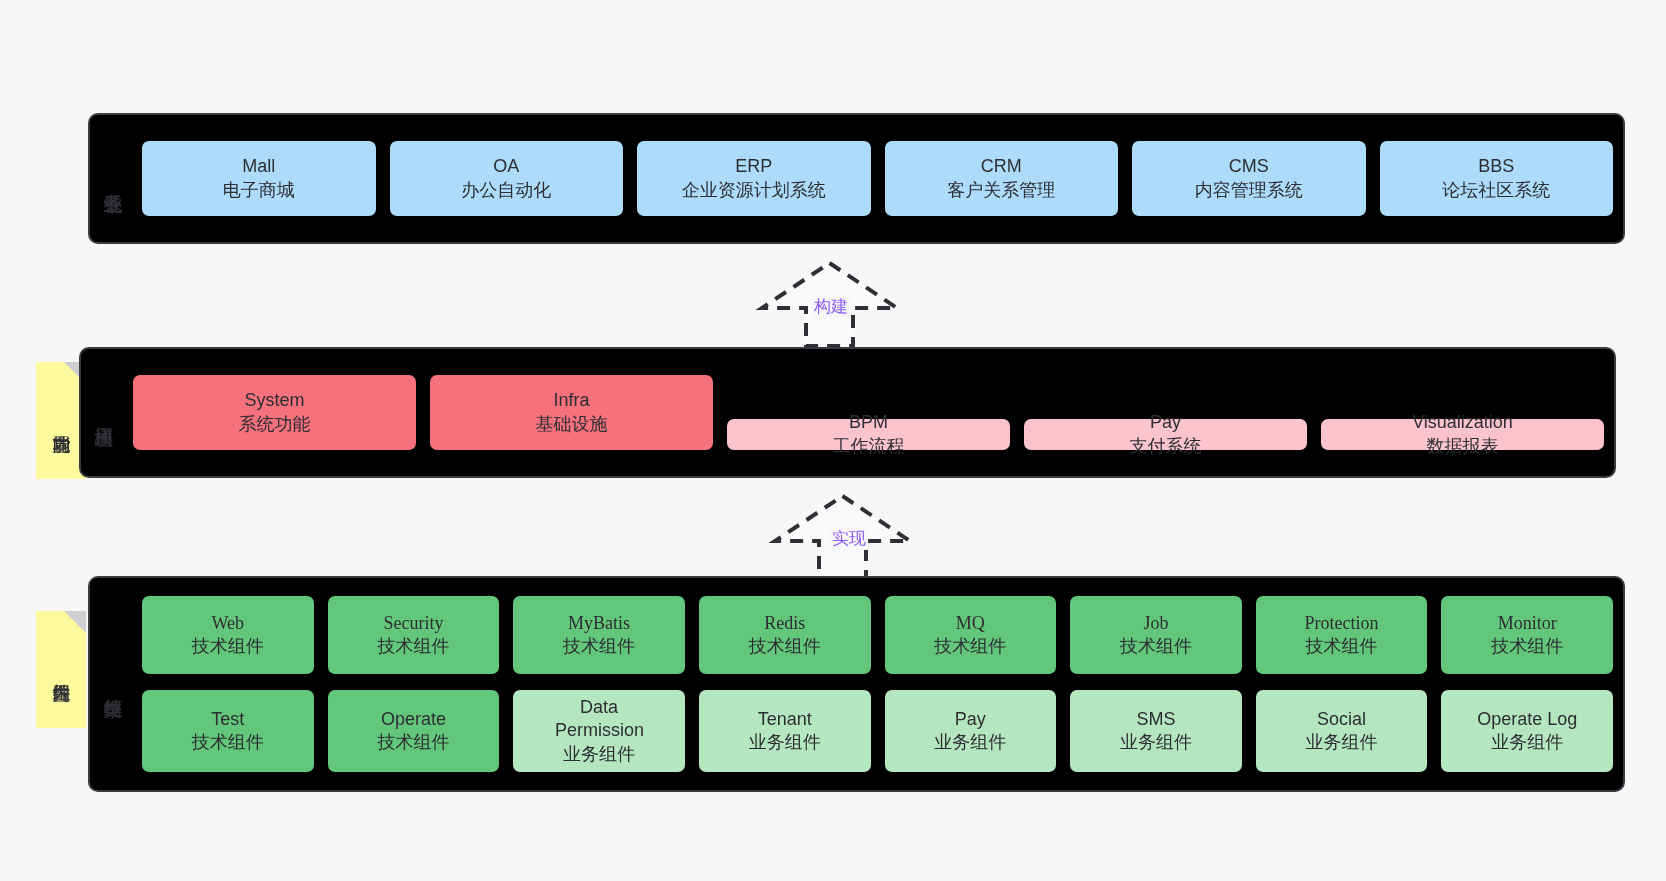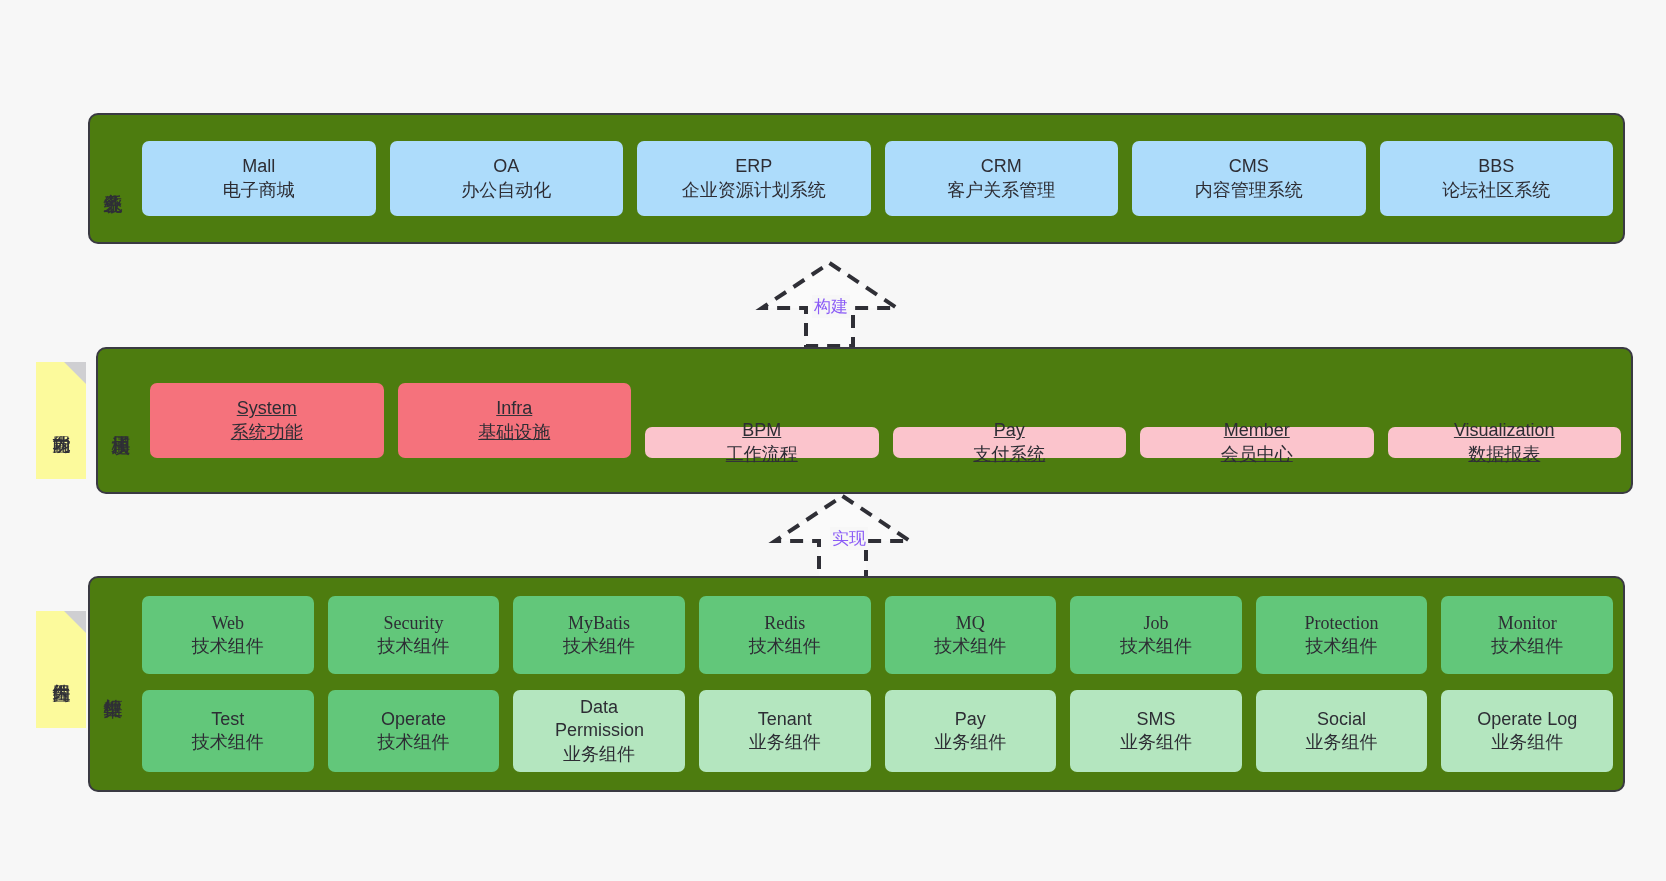--- a/index.html
+++ b/index.html
@@ -9,21 +9,21 @@
     font-family:"Liberation Sans","DejaVu Sans",sans-serif;
     color:#33333a;
     overflow:hidden;
     position:relative;
   }
   .canvas{position:absolute;left:0;top:0;width:1666px;height:881px;}
 
   
   .layer{
     position:absolute;
-    background:#4d7c0f;
+    background:#000000;
     border:2px solid #3a3a42;
     border-radius:10px;
     box-sizing:border-box;
     display:flex;
     align-items:stretch;
   }
   .layer-title{
     width:46px;
     flex:0 0 46px;
     display:flex;
@@ -155,45 +155,41 @@
 
   <div class="gen-arrow" style="left:757px;top:258px;">
     <svg width="145" height="90" viewBox="0 0 145 90">
       <path d="M 72.5 5 L 140 50 L 96 50 L 96 88 L 49 88 L 49 50 L 5 50 Z" fill="#FAFAFA" stroke="#2f2f36" stroke-width="4" stroke-dasharray="13,9" stroke-linejoin="miter"></path>
     </svg>
   </div>
   <div class="gen-label" style="left:812px;top:295px;">构建</div>
 
   <div class="sticky" style="left:36px;top:362px;height:117px;">内置功能</div>
 
-  <div class="layer" id="layer-module" style="left:96px;top:347px;width:1537px;height:147px;text-decoration:underline;">
+  <div class="layer" id="layer-module" style="left:79px;top:347px;width:1537px;height:131px;">
     <div class="layer-title">通用模块</div>
     <div class="layer-body">
       <div class="row" style="height:75px;">
         <div class="box red">
           <span class="ln1">System</span>
           <span class="ln2">系统功能</span>
         </div>
         <div class="box red">
           <span class="ln1">Infra</span>
           <span class="ln2">基础设施</span>
         </div>
         <div class="box pink">
           <span class="ln1">BPM</span>
           <span class="ln2">工作流程</span>
         </div>
         <div class="box pink">
           <span class="ln1">Pay</span>
           <span class="ln2">支付系统</span>
         </div>
         <div class="box pink">
-          <span class="ln1">Member</span>
-          <span class="ln2">会员中心</span>
-        </div>
-        <div class="box pink">
           <span class="ln1">Visualization</span>
           <span class="ln2">数据报表</span>
         </div>
       </div>
     </div>
   </div>
 
   <div class="gen-arrow" style="left:770px;top:491px;">
     <svg width="145" height="90" viewBox="0 0 145 90">
       <path d="M 72.5 5 L 140 50 L 96 50 L 96 88 L 49 88 L 49 50 L 5 50 Z" fill="#FAFAFA" stroke="#2f2f36" stroke-width="4" stroke-dasharray="13,9" stroke-linejoin="miter"></path>

